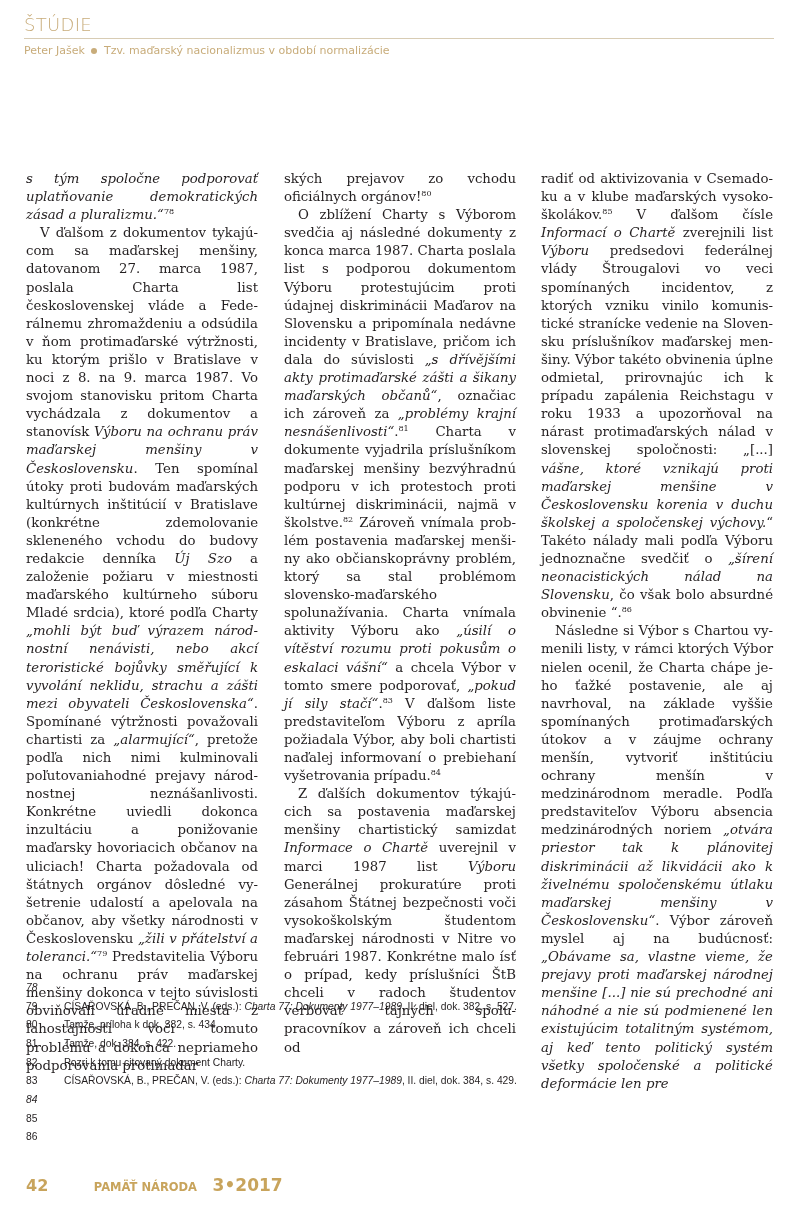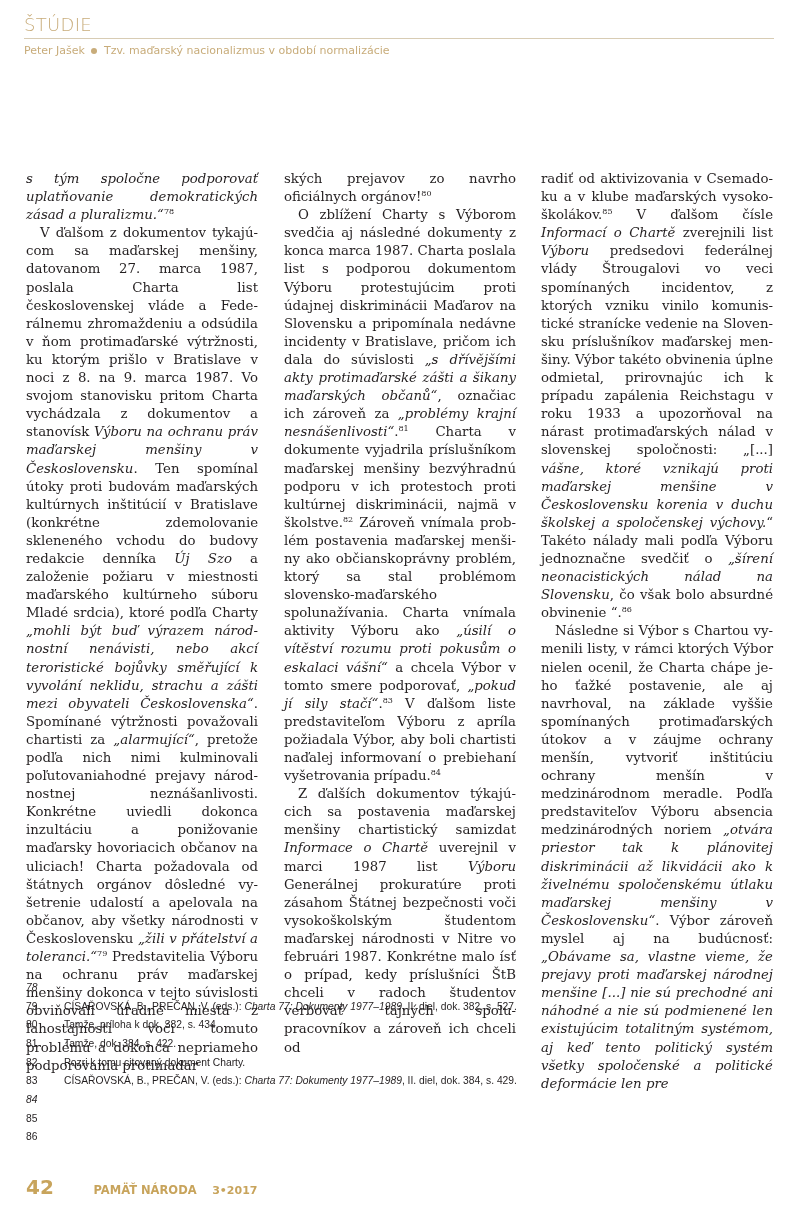--- a/index.html
+++ b/index.html
@@ -14,43 +14,43 @@
   .col3 { left:541px; }
   .col p { margin:0; }
   .col p.ind { text-indent:14px; }
   .col i { font-style:italic; }
   sup { font-size:8px; line-height:0; vertical-align:super; }
   .footnotes { position:absolute; left:26px; top:978px; width:760px; font-family:"Liberation Sans", sans-serif; font-size:10.3px; color:#231f20; }
   .fn { display:flex; height:18.7px; align-items:center; }
   .fn-num { width:38px; flex:none; }
   .fn-num.it { font-style:italic; }
   .footer { position:absolute; left:26px; top:1175px; font-family:"DejaVu Sans", sans-serif; color:#c8a45c; font-weight:bold; }
-  .footer .pg { font-size:20px; vertical-align:baseline; }
-  .footer .mag { font-size:11.5px; margin-left:8px;padding-left:26px; }
-  .footer .iss { font-size:11px; margin-left:10px; }
+  .footer .pg { font-size:16px; vertical-align:baseline; }
+  .footer .mag { font-size:11.5px; margin-left:14px;padding-left:26px; }
+  .footer .iss { font-size:17px; margin-left:10px; }
 </style>
 </head>
 <body>
 
 <div>
   <div class="header-section">ŠTÚDIE</div>
   <div class="header-rule"></div>
   <div class="header-sub">
     <span>Peter Jašek</span>
     <span class="dot"></span>
     <span>Tzv. maďarský nacionalizmus v období normalizácie</span>
   </div>
 </div>
 
 <div class="col col1">
     <p><i>s tým spoločne podporovať uplatňo­vanie demokratických zásad a plura­lizmu.“</i><sup>78</sup></p>
     <p class="ind"><span>V ďalšom z dokumentov tykajú­com sa maďarskej menšiny, datova­nom 27. marca 1987, poslala Char­ta list československej vláde a Fede­rálnemu zhromaždeniu a odsúdi­la v ňom protimaďarské výtržnosti, ku ktorým prišlo v Bratislave v no­ci z 8. na 9. marca 1987. Vo svojom stanovisku pritom Charta vychádza­la z dokumentov a stanovísk </span><i>Výboru na ochranu práv maďarskej menšiny v Československu</i><span>. Ten spomínal úto­ky proti budovám maďarských kul­túrnych inštitúcií v Bratislave (kon­krétne zdemolovanie skleneného vchodu do budovy redakcie denníka </span><i>Új Szo</i><span> a založenie požiaru v miest­nosti maďarského kultúrneho súbo­ru Mladé srdcia), ktoré podľa Char­ty </span><i>„mohli být buď výrazem národ­nostní nenávisti, nebo akcí teroristic­ké bojůvky směřující k vyvolání nekli­du, strachu a zášti mezi obyvateli Čes­koslovenska“</i><span>. Spomínané výtržnosti považovali chartisti za </span><i>„alarmující“</i><span>, pretože podľa nich nimi kulminova­li poľutovaniahodné prejavy národ­nostnej neznášanlivosti. Konkrétne uviedli dokonca inzultáciu a ponižo­vanie maďarsky hovoriacich obča­nov na uliciach! Charta požadova­la od štátnych orgánov dôsledné vy­šetrenie udalostí a apelovala na ob­čanov, aby všetky národnosti v Čes­koslovensku </span><i>„žili v přátelství a tole­ranci.“</i><sup>79</sup><span> Predstavitelia Výboru na ochranu práv maďarskej menšiny dokonca v tejto súvislosti obviňova­li úradné miesta z ľahostajnosti voči tomuto problému a dokonca nepria­meho podporovania protimaďar­</span></p>
   </div>
 <div class="col col2">
-    <p><span>ských prejavov zo navrho oficiálnych orgánov!</span><sup>80</sup></p>
+    <p><span>ských prejavov zo vchodu oficiálnych orgánov!</span><sup>80</sup></p>
     <p class="ind"><span>O zblížení Charty s Výborom svedčia aj následné dokumenty z konca marca 1987. Charta poslala list s podporou dokumentom Výbo­ru protestujúcim proti údajnej dis­kriminácii Maďarov na Slovensku a pripomínala nedávne incidenty v Bratislave, pričom ich dala do sú­vislosti </span><i>„s dřívějšími akty protima­ďarské zášti a šikany maďarských občanů“</i><span>, označiac ich zároveň za </span><i>„problémy krajní nesnášenlivosti“</i><span>.</span><sup>81</sup><span> Charta v dokumente vyjadrila prí­slušníkom maďarskej menšiny bez­výhradnú podporu v ich protestoch proti kultúrnej diskriminácii, najmä v školstve.</span><sup>82</sup><span> Zároveň vnímala prob­lém postavenia maďarskej menši­ny ako občianskoprávny problém, ktorý sa stal problémom slovensko­-maďarského spolunažívania. Char­ta vnímala aktivity Výboru ako </span><i>„úsilí o vítěství rozumu proti pokusům o es­kalaci vášní“</i><span> a chcela Výbor v tom­to smere podporovať, </span><i>„pokud jí si­ly stačí“</i><span>.</span><sup>83</sup><span> V ďalšom liste predstavi­teľom Výboru z apríla požiadala Vý­bor, aby boli chartisti naďalej infor­movaní o prebiehaní vyšetrovania prípadu.</span><sup>84</sup></p>
     <p class="ind"><span>Z ďalších dokumentov týkajú­cich sa postavenia maďarskej menši­ny chartistický samizdat </span><i>Informace o Chartě</i><span> uverejnil v marci 1987 list </span><i>Výboru</i><span> Generálnej prokuratúre pro­ti zásahom Štátnej bezpečnosti voči vysokoškolským študentom maďar­skej národnosti v Nitre vo februári 1987. Konkrétne malo ísť o prípad, kedy príslušníci ŠtB chceli v radoch študentov verbovať tajných spolu­pracovníkov a zároveň ich chceli od­</span></p>
   </div>
 <div class="col col3">
     <p><span>radiť od aktivizovania v Csemado­ku a v klube maďarských vysoko­školákov.</span><sup>85</sup><span> V ďalšom čísle </span><i>Informací o Chartě</i><span> zverejnili list </span><i>Výboru</i><span> pred­sedovi federálnej vlády Štrougalo­vi vo veci spomínaných incidentov, z ktorých vzniku vinilo komunis­tické stranícke vedenie na Sloven­sku príslušníkov maďarskej men­šiny. Výbor takéto obvinenia úplne odmietal, prirovnajúc ich k prípadu zapálenia Reichstagu v roku 1933 a upozorňoval na nárast protima­ďarských nálad v slovenskej spoloč­nosti: „[...] </span><i>vášne, ktoré vznikajú pro­ti maďarskej menšine v Českosloven­sku korenia v duchu školskej a spolo­čenskej výchovy.</i><span>“ Takéto nálady ma­li podľa Výboru jednoznačne sved­čiť o </span><i>„šírení neonacistických nálad na Slovensku</i><span>, čo však bolo absurdné ob­vinenie “.</span><sup>86</sup></p>
     <p class="ind"><span>Následne si Výbor s Chartou vy­menili listy, v rámci ktorých Výbor nielen ocenil, že Charta chápe je­ho ťažké postavenie, ale aj navrho­val, na základe vyššie spomínaných protimaďarských útokov a v záujme ochrany menšín, vytvoriť inštitúciu ochrany menšín v medzinárodnom meradle. Podľa predstaviteľov Vý­boru absencia medzinárodných no­riem </span><i>„otvára priestor tak k plánovitej diskriminácii až likvidácii ako k ži­velnému spoločenskému útlaku ma­ďarskej menšiny v Československu“</i><span>. Výbor zároveň myslel aj na budúc­nosť: </span><i>„Obávame sa, vlastne vieme, že prejavy proti maďarskej národnej menšine [...] nie sú prechodné ani ná­hodné a nie sú podmienené len exis­tujúcim totalitným systémom, aj keď tento politický systém všetky spolo­čenské a politické deformácie len pre­</i></p>
   </div>
 
 <div class="footnotes">
     <div class="fn">

